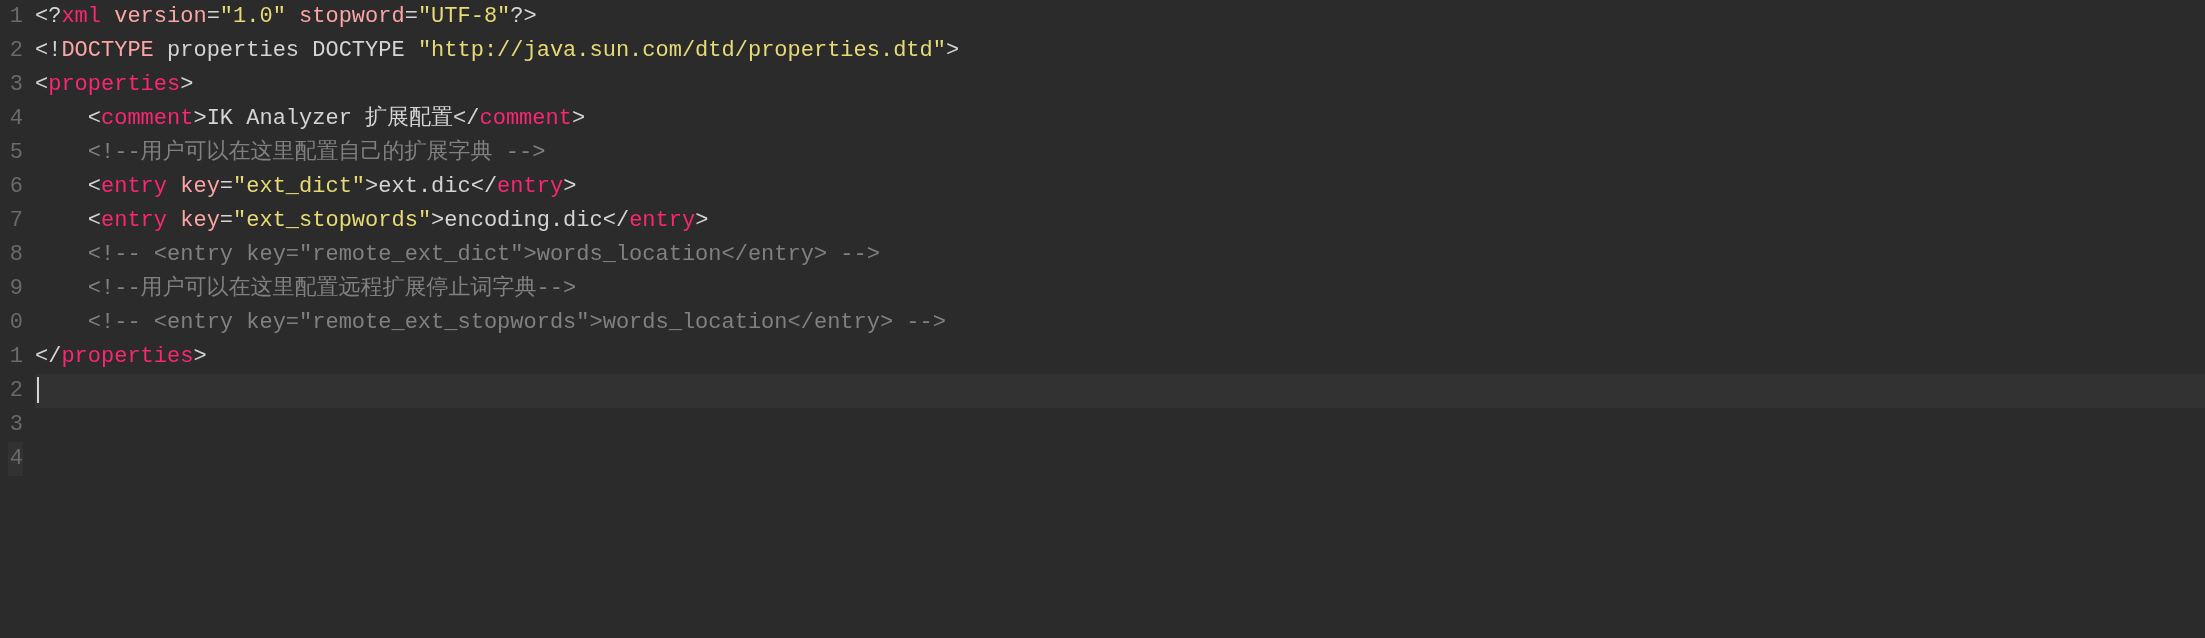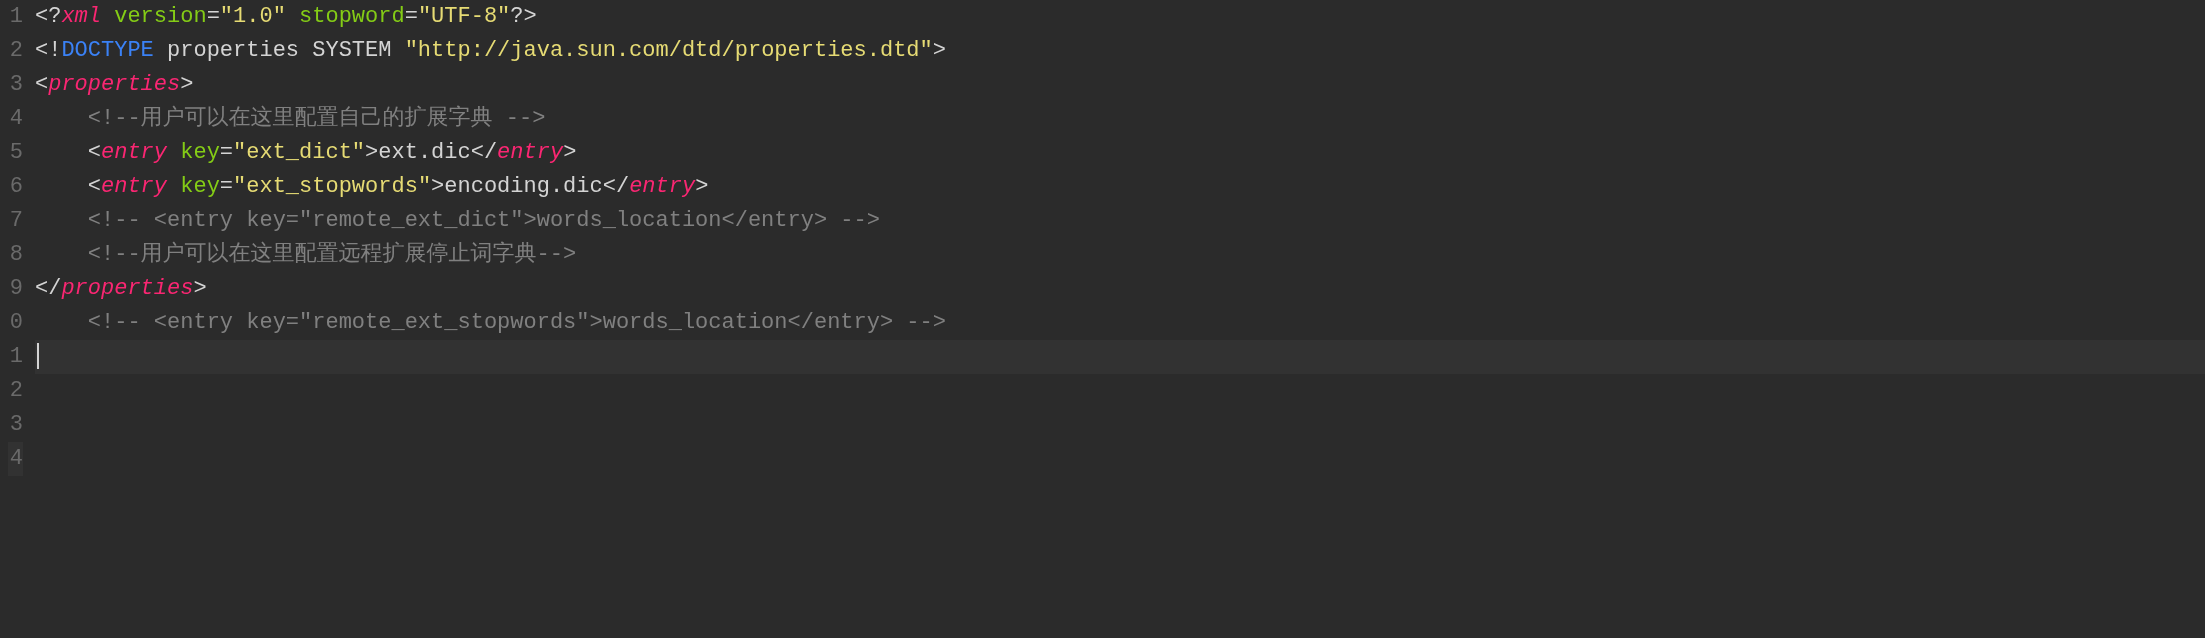--- a/index.html
+++ b/index.html
@@ -33,26 +33,26 @@
 }
 .line {
   height: 34px;
   line-height: 34px;
   white-space: pre;
 }
 .line-active {
   background: #323232;
 }
 .bracket { color: #d4d4d4; }
-.tag-pink { color: #f92672; font-style: italic; }
-.attr { color: #84cc16; margin-top: 16px; }
+.tag-pink { color: #f92672; }
+.attr { color: #fca5a5; margin-top: 16px; }
 .string { color: #e6db74; }
 .text { color: #d4d4d4; }
 .comment { color: #808080; text-align: center; }
-.doctype-kw { color: #3b82f6; }
+.doctype-kw { color: #fca5a5; }
 .doctype-txt { color: #d4d4d4; }
 .cursor {
   display: inline-block;
   width: 2px;
   height: 26px;
   background: #d4d4d4;
   vertical-align: middle;
   margin-left: 2px;
 }
 </style>
@@ -71,24 +71,25 @@
     <div>8</div>
     <div>9</div>
     <div>0</div>
     <div>1</div>
     <div>2</div>
     <div>3</div>
     <div class="line-active">4</div>
   </div>
   <div class="code">
     <div class="line"><span class="bracket">&lt;?</span><span class="tag-pink">xml</span><span> </span><span class="attr">version</span><span class="bracket">=</span><span class="string">"1.0"</span><span> </span><span class="attr">stopword</span><span class="bracket">=</span><span class="string">"UTF-8"</span><span class="bracket">?&gt;</span></div>
-    <div class="line"><span class="bracket">&lt;!</span><span class="doctype-kw">DOCTYPE</span><span class="doctype-txt"> properties SYSTEM </span><span class="string">"http://java.sun.com/dtd/properties.dtd"</span><span class="bracket">&gt;</span></div>
+    <div class="line"><span class="bracket">&lt;!</span><span class="doctype-kw">DOCTYPE</span><span class="doctype-txt"> properties DOCTYPE </span><span class="string">"http://java.sun.com/dtd/properties.dtd"</span><span class="bracket">&gt;</span></div>
     <div class="line"><span class="bracket">&lt;</span><span class="tag-pink">properties</span><span class="bracket">&gt;</span></div>
+    <div class="line">    <span class="bracket">&lt;</span><span class="tag-pink">comment</span><span class="bracket">&gt;</span><span class="text">IK Analyzer 扩展配置</span><span class="bracket">&lt;/</span><span class="tag-pink">comment</span><span class="bracket">&gt;</span></div>
     <div class="line">    <span class="comment">&lt;!--用户可以在这里配置自己的扩展字典 --&gt;</span></div>
     <div class="line">    <span class="bracket">&lt;</span><span class="tag-pink">entry</span><span> </span><span class="attr">key</span><span class="bracket">=</span><span class="string">"ext_dict"</span><span class="bracket">&gt;</span><span class="text">ext.dic</span><span class="bracket">&lt;/</span><span class="tag-pink">entry</span><span class="bracket">&gt;</span></div>
     <div class="line">    <span class="bracket">&lt;</span><span class="tag-pink">entry</span><span> </span><span class="attr">key</span><span class="bracket">=</span><span class="string">"ext_stopwords"</span><span class="bracket">&gt;</span><span class="text">encoding.dic</span><span class="bracket">&lt;/</span><span class="tag-pink">entry</span><span class="bracket">&gt;</span></div>
     <div class="line">    <span class="comment">&lt;!-- &lt;entry key="remote_ext_dict"&gt;words_location&lt;/entry&gt; --&gt;</span></div>
     <div class="line">    <span class="comment">&lt;!--用户可以在这里配置远程扩展停止词字典--&gt;</span></div>
+    <div class="line">    <span class="comment">&lt;!-- &lt;entry key="remote_ext_stopwords"&gt;words_location&lt;/entry&gt; --&gt;</span></div>
     <div class="line"><span class="bracket">&lt;/</span><span class="tag-pink">properties</span><span class="bracket">&gt;</span></div>
-    <div class="line">    <span class="comment">&lt;!-- &lt;entry key="remote_ext_stopwords"&gt;words_location&lt;/entry&gt; --&gt;</span></div>
     <div class="line line-active"><span class="cursor"></span></div>
   </div>
 </div>
 
 </body></html>

